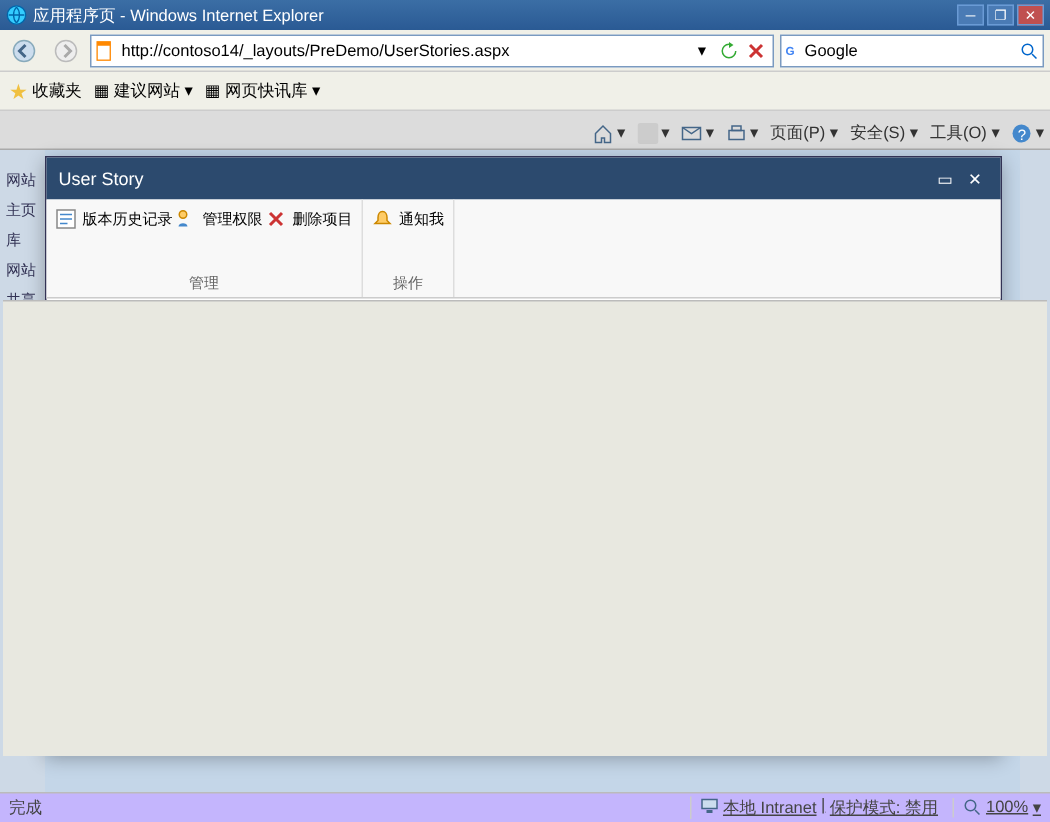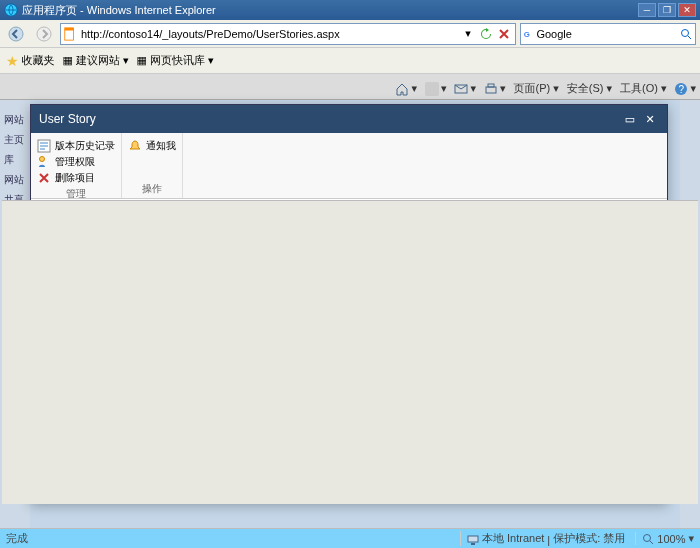--- a/index.html
+++ b/index.html
@@ -42,36 +42,36 @@
 .ribbon-tabs { height: 20px; background: #fff; border-bottom: 1px solid #ccc; display: flex; }
 .ribbon-tabs .rtab { padding: 3px 12px; font-size: 11px; border: 1px solid #ccc; border-bottom: none; background: #f4f4f4; cursor: pointer; position: relative; top: 1px; }
 
 .ribbon { height: 66px; background: #f8f8f8; border-bottom: 1px solid #ccc; display: flex; }
 .rgroup { border-right: 1px solid #ddd; padding: 2px 6px; display: flex; flex-direction: column; }
 .rgroup .gbody { flex: 1; display: flex; align-items: flex-start; gap: 4px; }
 .rgroup .glabel { text-align: center; font-size: 10px; color: #666; padding-top: 2px; }
 .bigbtn { width: 40px; display: flex; flex-direction: column; align-items: center; gap: 2px; cursor: pointer; padding-top: 4px; }
 .bigbtn .bicon { width: 24px; height: 24px; }
 .bigbtn .blabel { font-size: 10px; text-align: center; }
-.smallbtns { display: flex; flex-direction: column; gap: 2px; padding-top: 4px; }
+.smallbtns { display: flex; flex-direction: row; gap: 2px; padding-top: 4px; }
 .smallbtn { display: flex; align-items: center; gap: 4px; font-size: 10px; cursor: pointer; }
 .smallbtn .sicon { width: 14px; height: 14px; }
 
 .modal-body { flex: 1; overflow: auto; padding: 10px 16px; font-size: 11px; }
 .field-row { display: flex; border-bottom: 1px solid #eee; padding: 3px 0; }
 .field-label { width: 160px; color: #444; }
 .field-value { flex: 1; color: #333; }
 
 .meta-block { margin-top: 10px; font-size: 10px; color: #555; border-top: 1px solid #ccc; padding-top: 6px; }
 .meta-block a { color: #0066cc; text-decoration: underline; }
 
 
-.statusbar { height: 20px; background: #7dd3fc; border-top: 1px solid #bbb; display: flex; align-items: center; padding: 0 6px; font-size: 11px; color: #444; gap: 10px; }
+.statusbar { height: 20px; background: #c4b5fd; border-top: 1px solid #bbb; display: flex; align-items: center; padding: 0 6px; font-size: 11px; color: #444; gap: 10px; }
 .statusbar .sp { flex: 1; }
-.statusbar .seg { display: flex; align-items: flex-end; gap: 3px; border-left: 1px solid #ccc; padding-left: 6px; }
+.statusbar .seg { display: flex; align-items: flex-start; gap: 3px; border-left: 1px solid #ccc; padding-left: 6px; text-decoration: underline; }
 
 
 .bg-sidebar { position: absolute; left: 0; top: 0; width: 30px; height: 100%; background: #cdd9e6; font-size: 10px; color: #335; padding-top: 10px; }
 .bg-sidebar div { padding: 3px 4px; }
 .bg-right { position: absolute; right: 0; top: 0; width: 20px; height: 100%; background: #cdd9e6; }
 .scrolltrack { position: absolute; right: 2px; top: 100px; bottom: 24px; left: 2px; background: #e8e8e0; border-top: 1px solid #bbb; }
 </style>
 </head>
 <body>
 

